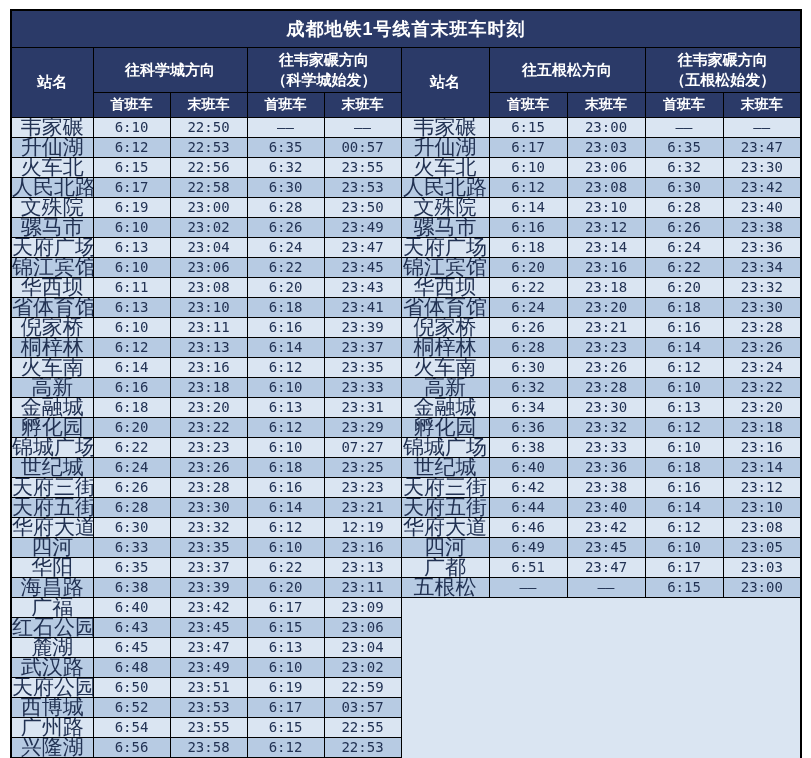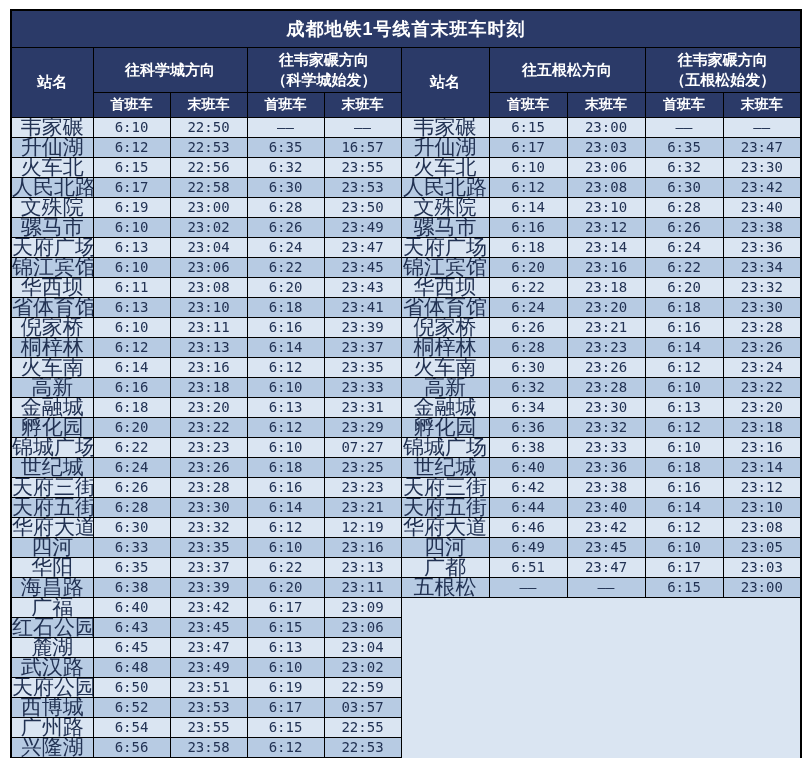--- a/index.html
+++ b/index.html
@@ -95,21 +95,21 @@
           <td class="time">6:15</td>
           <td class="time">23:00</td>
           <td class="time">——</td>
           <td class="time">——</td>
         </tr>
         <tr class="r-dark">
           <td class="station">升仙湖</td>
           <td class="time">6:12</td>
           <td class="time">22:53</td>
           <td class="time">6:35</td>
-          <td class="time">16:57</td>
+          <td class="time">00:57</td>
           <td class="station">升仙湖</td>
           <td class="time">6:17</td>
           <td class="time">23:03</td>
           <td class="time">6:35</td>
           <td class="time">23:47</td>
         </tr>
         <tr class="r-light">
           <td class="station">火车北</td>
           <td class="time">6:15</td>
           <td class="time">22:56</td>

